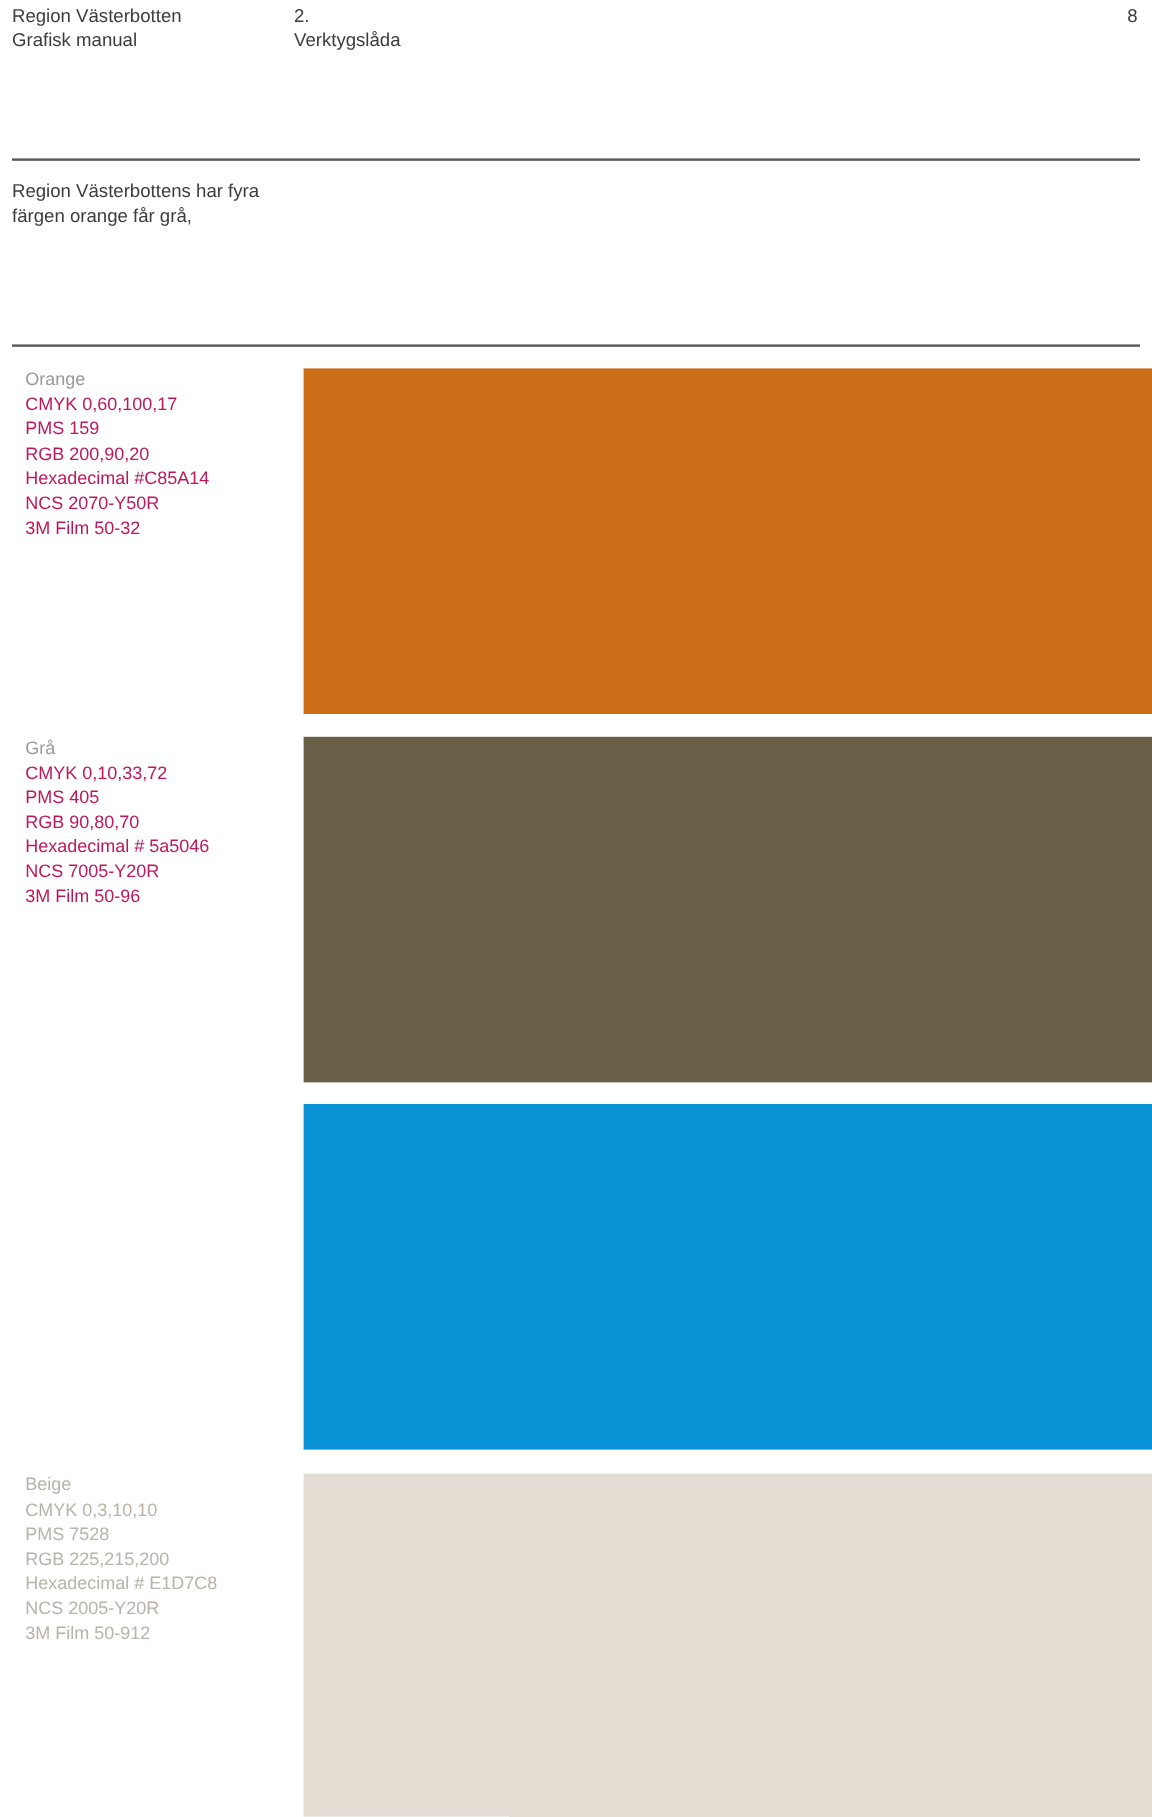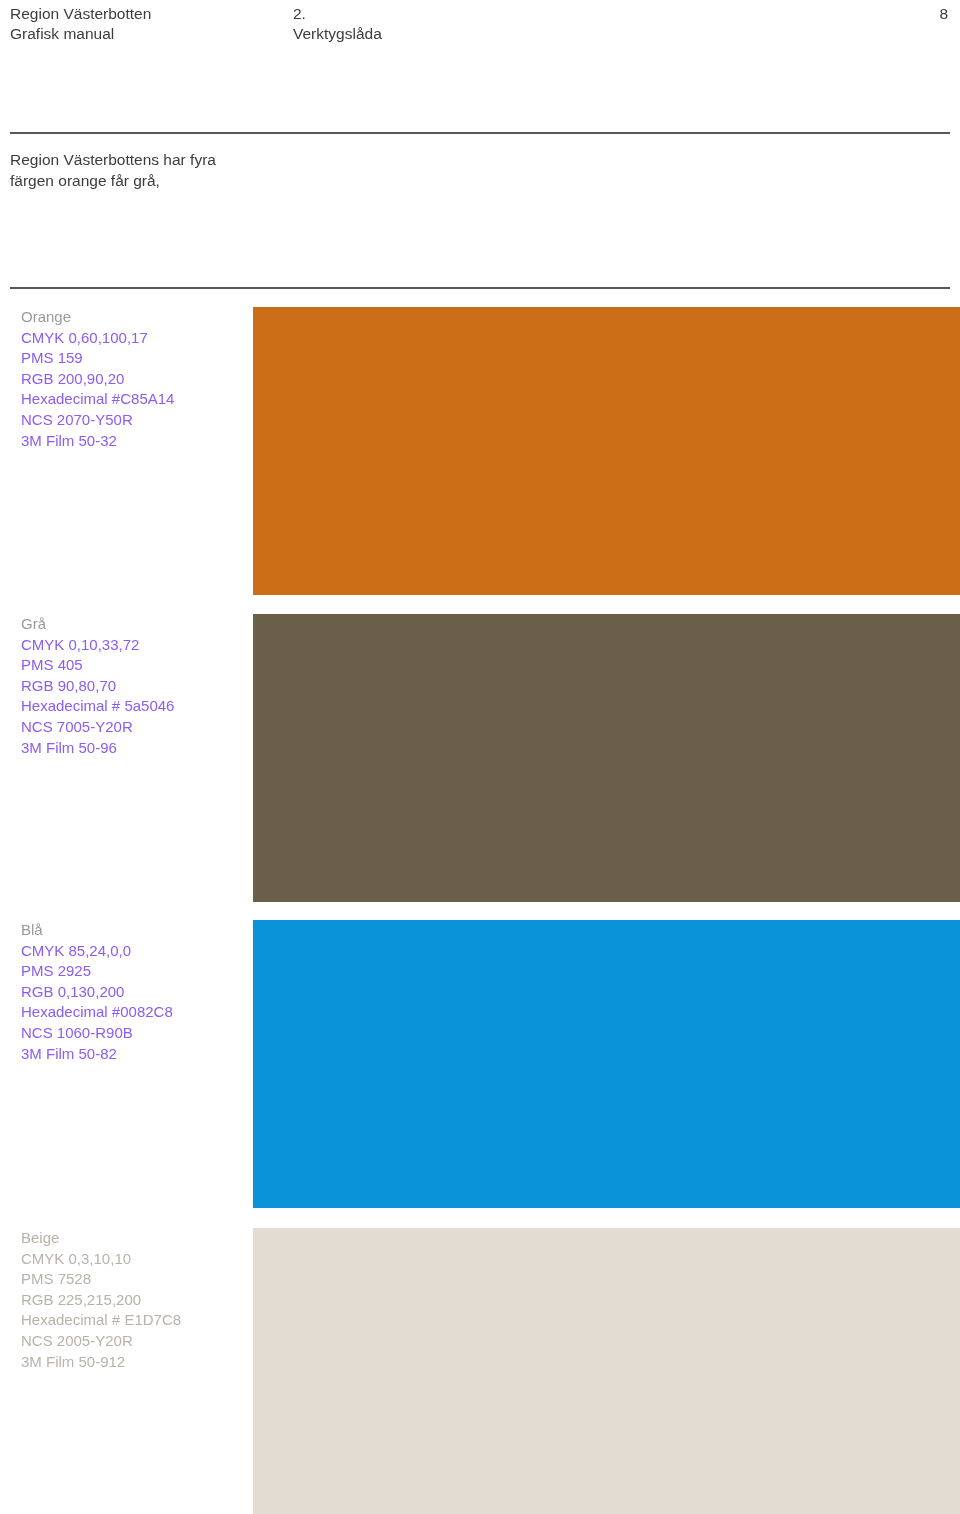--- a/index.html
+++ b/index.html
@@ -23,21 +23,20 @@
     left: 0;
     width: 960px;
     height: 133px;
     box-sizing: border-box;
     padding: 4px 10px 0 10px;
   }
   .header-grid {
     display: flex;
     align-items: flex-start;
     width: 100%;
-    gap: 48px;
   }
   .hdr-col-left {
     width: 235px;
     flex: 0 0 235px;
   }
   .hdr-col-mid {
     flex: 1 1 auto;
   }
   .hdr-col-right {
     flex: 0 0 auto;
@@ -101,21 +100,21 @@
   }
   .color-specs {
     position: absolute;
     left: 10px;
     top: 0;
     width: 225px;
   }
   .spec-line {
     font-size: 15px;
     line-height: 20.6px;
-    color: #8b5cf6;
+    color: #be185d;
     white-space: nowrap;
   }
   .spec-line.spec-name {
     color: #9a9a9a;
   }
   .color-swatch {
     position: absolute;
     left: 242px;
     top: 0;
     right: 0;
@@ -186,29 +185,20 @@
     <div class="spec-line">PMS 405</div>
     <div class="spec-line">RGB 90,80,70</div>
     <div class="spec-line">Hexadecimal # 5a5046</div>
     <div class="spec-line">NCS 7005-Y20R</div>
     <div class="spec-line">3M Film 50-96</div>
   </div>
   <div class="color-swatch" style="background:#6A6049;"></div>
 </div>
 
 <div class="color-row" id="row-blue">
-  <div class="color-specs">
-    <div class="spec-line spec-name">Blå</div>
-    <div class="spec-line">CMYK 85,24,0,0</div>
-    <div class="spec-line">PMS 2925</div>
-    <div class="spec-line">RGB 0,130,200</div>
-    <div class="spec-line">Hexadecimal #0082C8</div>
-    <div class="spec-line">NCS 1060-R90B</div>
-    <div class="spec-line">3M Film 50-82</div>
-  </div>
   <div class="color-swatch" style="background:#0A93D6;"></div>
 </div>
 
 <div class="color-row" id="row-beige">
   <div class="color-specs">
     <div class="spec-line spec-name">Beige</div>
     <div class="spec-line">CMYK 0,3,10,10</div>
     <div class="spec-line">PMS 7528</div>
     <div class="spec-line">RGB 225,215,200</div>
     <div class="spec-line">Hexadecimal # E1D7C8</div>

